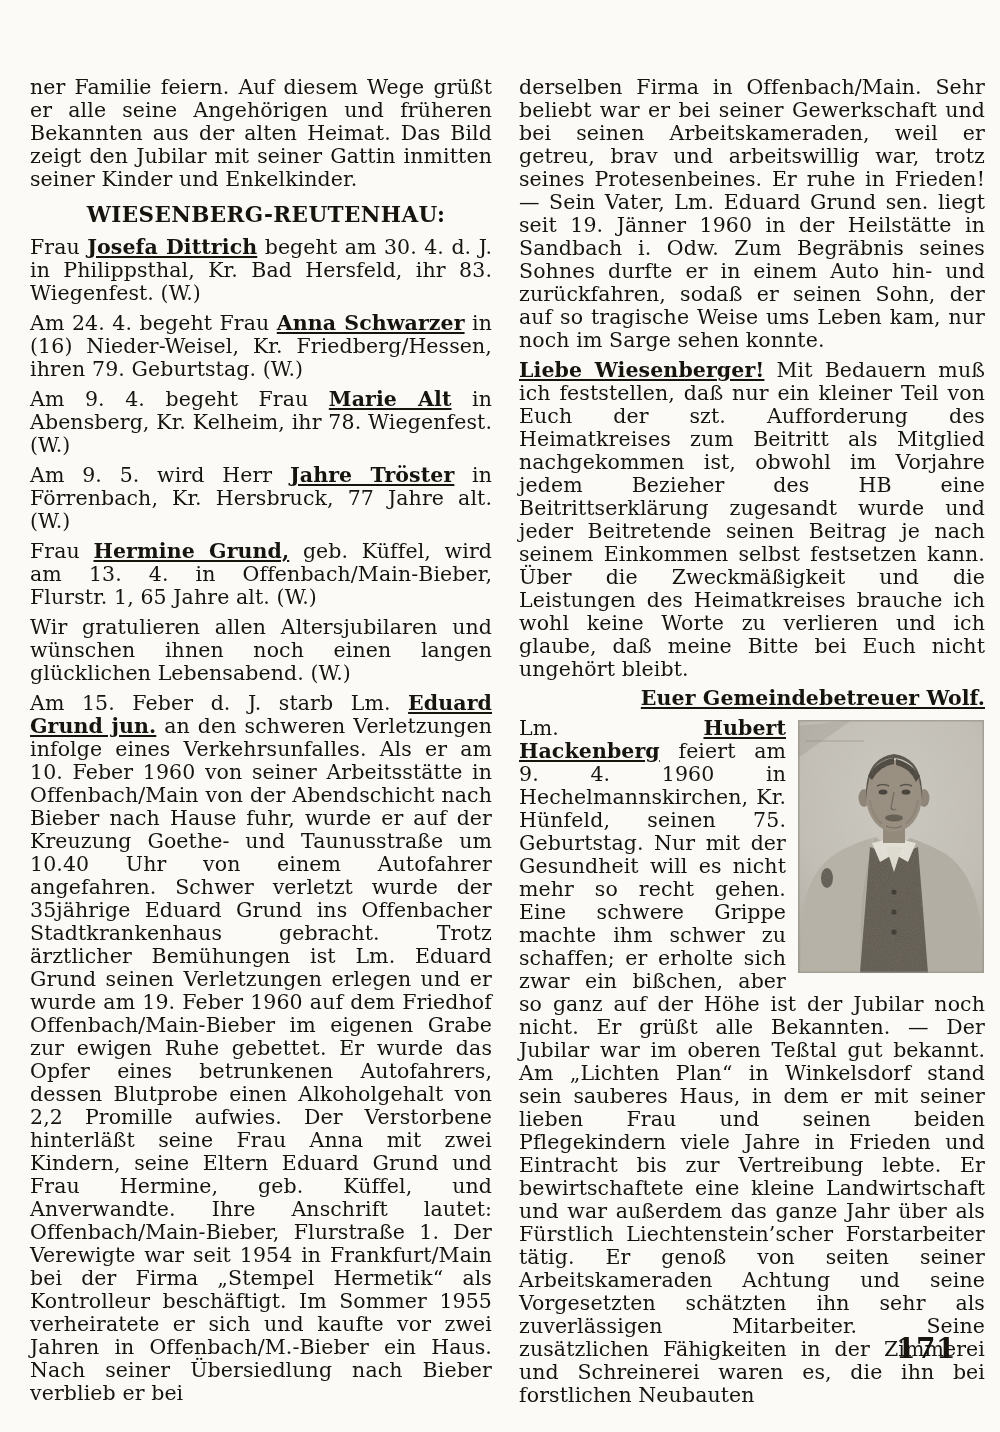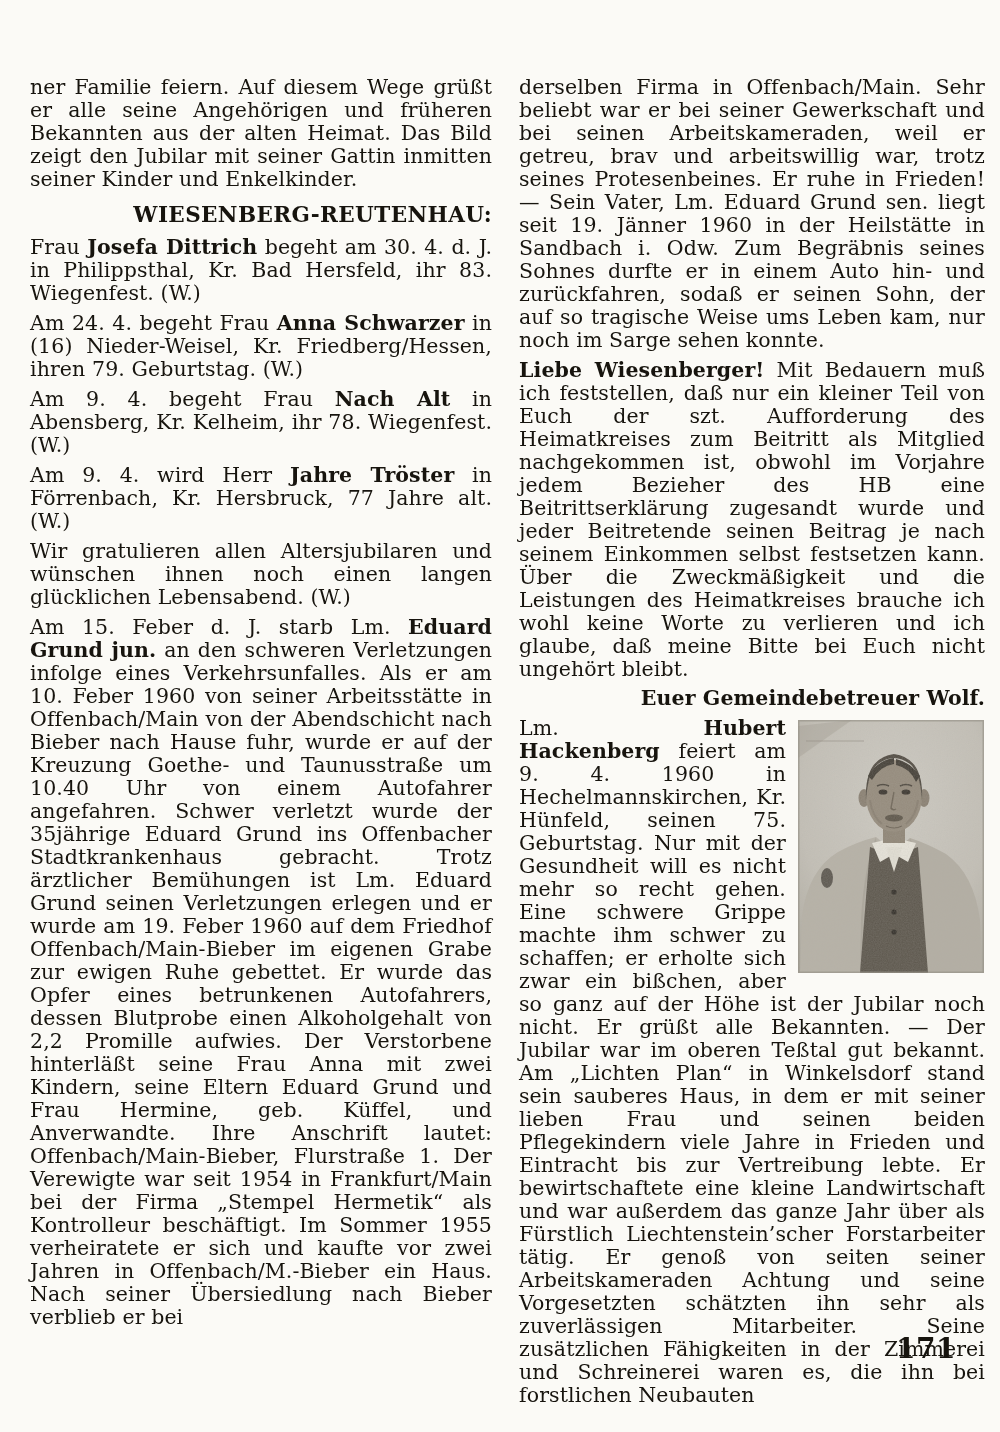--- a/index.html
+++ b/index.html
@@ -16,26 +16,26 @@
   }
   .column{
     position:absolute;top:76px;
     text-align:justify;
     font-size:20.5px;line-height:23px;
     letter-spacing:0.1px;
   }
   .column-left{left:30px;width:462px;}
   .column-right{left:519px;width:466px;}
   .para{margin:0 0 7px 0;}
-  .para b{font-weight:bold;}
+  .para b{font-weight:bold;text-decoration:underline;}
   .heading{
     font-weight:bold;
     font-size:21.5px;
     letter-spacing:0.4px;
-    text-align:right;
+    text-align:center;
     margin:12px 0 10px 10px;
   }
   .signature{
     text-align:right;
     font-weight:bold;
     margin-top:-1px;
   }
   .photo-frame{
     float:right;
     width:186px;height:253px;
@@ -53,22 +53,23 @@
 </style>
 </head>
 <body>
 
 <div class="page">
   <div class="column column-left">
       <p class="para"><span>ner Familie feiern. Auf diesem Wege grüßt er alle seine Angehörigen und früheren Bekannten aus der alten Heimat. Das Bild zeigt den Jubilar mit seiner Gattin inmitten seiner Kinder und Enkelkinder.</span></p>
       <div class="heading">WIESENBERG-REUTENHAU:</div>
       <p class="para"><span>Frau </span><b>Josefa Dittrich</b><span> begeht am 30. 4. d. J. in Philippsthal, Kr. Bad Hersfeld, ihr 83. Wiegenfest. (W.)</span></p>
       <p class="para"><span>Am 24. 4. begeht Frau </span><b>Anna Schwarzer</b><span> in (16) Nieder-Weisel, Kr. Friedberg/Hessen, ihren 79. Geburtstag. (W.)</span></p>
-      <p class="para"><span>Am 9. 4. begeht Frau </span><b>Nach Alt</b><span> in Abensberg, Kr. Kelheim, ihr 78. Wiegenfest. (W.)</span></p>
-      <p class="para"><span>Am 9. 4. wird Herr </span><b>Jahre Tröster</b><span> in Förrenbach, Kr. Hersbruck, 77 Jahre alt. (W.)</span></p>
+      <p class="para"><span>Am 9. 4. begeht Frau </span><b>Marie Alt</b><span> in Abensberg, Kr. Kelheim, ihr 78. Wiegenfest. (W.)</span></p>
+      <p class="para"><span>Am 9. 5. wird Herr </span><b>Jahre Tröster</b><span> in Förrenbach, Kr. Hersbruck, 77 Jahre alt. (W.)</span></p>
+      <p class="para"><span>Frau </span><b>Hermine Grund,</b><span> geb. Küffel, wird am 13. 4. in Offenbach/Main-Bieber, Flurstr. 1, 65 Jahre alt. (W.)</span></p>
       <p class="para"><span>Wir gratulieren allen Altersjubilaren und wünschen ihnen noch einen langen glücklichen Lebensabend. (W.)</span></p>
       <p class="para"><span>Am 15. Feber d. J. starb Lm. </span><b>Eduard Grund jun.</b><span> an den schweren Verletzungen infolge eines Verkehrsunfalles. Als er am 10. Feber 1960 von seiner Arbeitsstätte in Offenbach/Main von der Abendschicht nach Bieber nach Hause fuhr, wurde er auf der Kreuzung Goethe- und Taunusstraße um 10.40 Uhr von einem Autofahrer angefahren. Schwer verletzt wurde der 35jährige Eduard Grund ins Offenbacher Stadtkrankenhaus gebracht. Trotz ärztlicher Bemühungen ist Lm. Eduard Grund seinen Verletzungen erlegen und er wurde am 19. Feber 1960 auf dem Friedhof Offenbach/Main-Bieber im eigenen Grabe zur ewigen Ruhe gebettet. Er wurde das Opfer eines betrunkenen Autofahrers, dessen Blutprobe einen Alkoholgehalt von 2,2 Promille aufwies. Der Verstorbene hinterläßt seine Frau Anna mit zwei Kindern, seine Eltern Eduard Grund und Frau Hermine, geb. Küffel, und Anverwandte. Ihre Anschrift lautet: Offenbach/Main-Bieber, Flurstraße 1. Der Verewigte war seit 1954 in Frankfurt/Main bei der Firma „Stempel Hermetik“ als Kontrolleur beschäftigt. Im Sommer 1955 verheiratete er sich und kaufte vor zwei Jahren in Offenbach/M.-Bieber ein Haus. Nach seiner Übersiedlung nach Bieber verblieb er bei</span></p>
     </div>
   <div class="column column-right">
       <p class="para"><span>derselben Firma in Offenbach/Main. Sehr beliebt war er bei seiner Gewerkschaft und bei seinen Arbeitskameraden, weil er getreu, brav und arbeitswillig war, trotz seines Protesenbeines. Er ruhe in Frieden! — Sein Vater, Lm. Eduard Grund sen. liegt seit 19. Jänner 1960 in der Heilstätte in Sandbach i. Odw. Zum Begräbnis seines Sohnes durfte er in einem Auto hin- und zurückfahren, sodaß er seinen Sohn, der auf so tragische Weise ums Leben kam, nur noch im Sarge sehen konnte.</span></p>
       <p class="para"><b>Liebe Wiesenberger!</b><span> Mit Bedauern muß ich feststellen, daß nur ein kleiner Teil von Euch der szt. Aufforderung des Heimatkreises zum Beitritt als Mitglied nachgekommen ist, obwohl im Vorjahre jedem Bezieher des HB eine Beitrittserklärung zugesandt wurde und jeder Beitretende seinen Beitrag je nach seinem Einkommen selbst festsetzen kann. Über die Zweckmäßigkeit und die Leistungen des Heimatkreises brauche ich wohl keine Worte zu verlieren und ich glaube, daß meine Bitte bei Euch nicht ungehört bleibt.</span></p>
       <p class="para signature"><b>Euer Gemeindebetreuer Wolf.</b></p>
       <p class="para">
   <span class="photo-frame">
     <svg viewBox="0 0 186 253" xmlns="http://www.w3.org/2000/svg">

